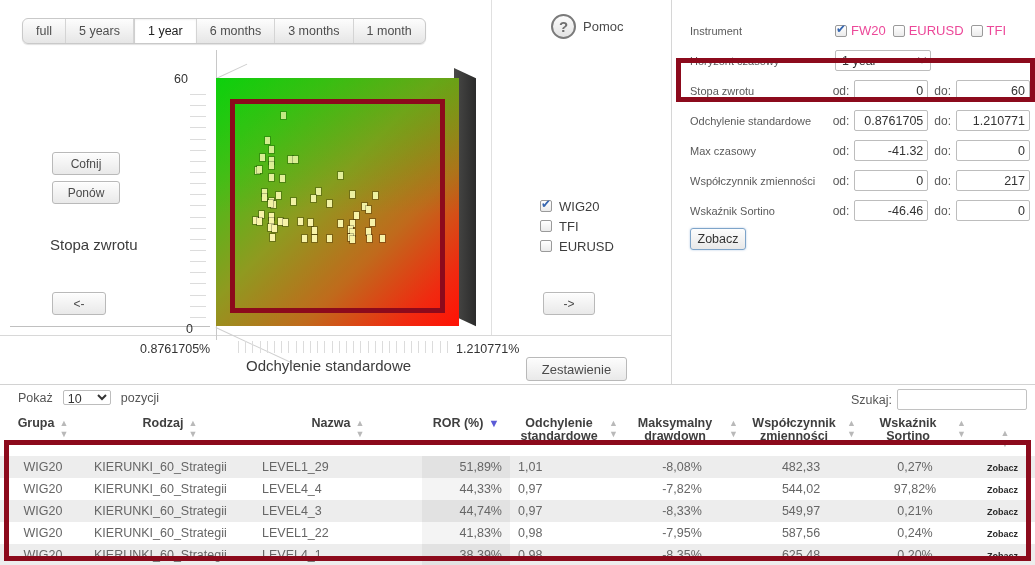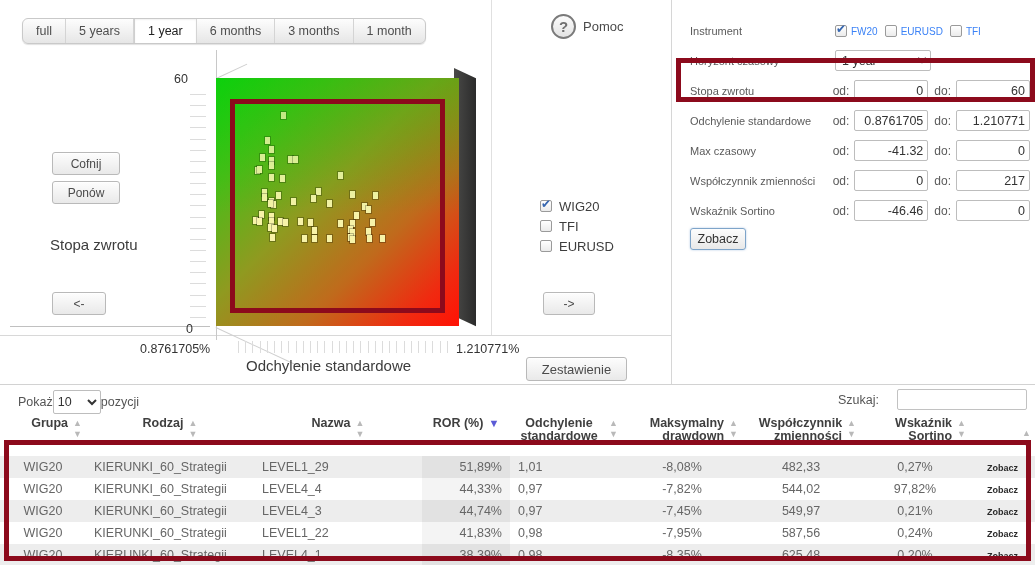--- a/index.html
+++ b/index.html
@@ -133,44 +133,44 @@
   .f-row{ display:flex; align-items:center; height:25px; margin-bottom:5px; }
   .f-label{ width:145px; font-size:11px; color:#5a5a5a; white-space:nowrap; }
   .f-od, .f-do{ font-size:12px; color:#5a5a5a; margin:0 5px 0 0; }
   .f-do{ margin-left:6px; }
   .f-input{
     width:74px; height:21px; border:1px solid #bdbdbd; border-radius:2px;
     background:#fff; font-family:"Liberation Sans",sans-serif; font-size:12.5px;
     color:#333; text-align:right; padding:0 4px; outline:none;
   }
   #instrument-row .f-label{ width:145px; }
-  .inst{ display:inline-flex; align-items:flex-end; gap:4px; font-size:10px; color:#3b82f6; margin-right:7px; }
+  .inst{ display:inline-flex; align-items:center; gap:4px; font-size:13px; color:#ec4899; margin-right:7px; }
   #select-horizon{
     width:96px;height:21px;border:1px solid #bdbdbd;border-radius:2px;background:#fff;
     font-family:"Liberation Sans",sans-serif;font-size:12.5px;color:#333;padding:0 2px;
   }
   #btn-filtruj{
     margin-top:4px; width:56px; height:22px;
     background:linear-gradient(#fdfdfd,#e8e8e8);
     border:1px solid #7ea4c9; border-radius:3px;
     color:#333; font-size:12.5px; cursor:pointer;
     box-shadow:0 0 2px rgba(90,140,200,.5);
     display:flex;align-items:center;justify-content:center;
   }
 
   
-  #show-ctrl{ position:absolute; left:18px; top:390px; display:flex; align-items:center; gap:0; font-size:12.5px; color:#555; }
-  #select-show{ width:48px; height:24px; border:1px solid #bdbdbd; border-radius:2px; background:#fff; font-size:12.5px; color:#333; font-family:"Liberation Sans",sans-serif;}
-  #search-ctrl{ position:absolute; right:8px; top:389px; display:flex; align-items:center; gap:18px; font-size:12.5px; color:#555; }
+  #show-ctrl{ position:absolute; left:18px; top:390px; display:flex; align-items:center; gap:10px; font-size:12.5px; color:#555; }
+  #select-show{ width:48px; height:15px; border:1px solid #bdbdbd; border-radius:2px; background:#fff; font-size:12.5px; color:#333; font-family:"Liberation Sans",sans-serif;}
+  #search-ctrl{ position:absolute; right:8px; top:389px; display:flex; align-items:center; gap:5px; font-size:12.5px; color:#555; }
   #search-input{ width:130px; height:21px; border:1px solid #c2c2c2; border-radius:2px; background:#fff; outline:none; }
 
   
   #tbl{ position:absolute; left:0; top:415px; width:1035px; border-collapse:collapse; table-layout:fixed; }
   #tbl th{
-    font-size:12.5px; color:#3f3f3f; font-weight:bold; text-align:right;
+    font-size:12.5px; color:#3f3f3f; font-weight:bold; text-align:center;
     padding:2px 4px 6px; vertical-align:top; line-height:13px;
     position:relative;
   }
   #tbl td{
     font-size:12.5px; color:#666; padding:4px 8px; height:21px;
     white-space:nowrap;
   }
   #tbl tbody tr:nth-child(odd){ background:#ededed; }
   #tbl tbody tr:nth-child(even){ background:#fff; }
   #tbl td.sorted{ background:rgba(0,0,0,.045); }
@@ -527,21 +527,21 @@
         <td class="c-wsp">544,02</td>
         <td class="c-sort">97,82%</td>
         <td class="c-act"><span class="zobacz">Zobacz</span></td>
       </tr>
       <tr>
         <td class="c-grupa">WIG20</td>
         <td class="c-rodzaj">KIERUNKI_60_Strategii</td>
         <td class="c-nazwa">LEVEL4_3</td>
         <td class="c-ror sorted">44,74%</td>
         <td class="c-odch">0,97</td>
-        <td class="c-mdd">-7,45%</td>
+        <td class="c-mdd">-8,33%</td>
         <td class="c-wsp">549,97</td>
         <td class="c-sort">0,21%</td>
         <td class="c-act"><span class="zobacz">Zobacz</span></td>
       </tr>
       <tr>
         <td class="c-grupa">WIG20</td>
         <td class="c-rodzaj">KIERUNKI_60_Strategii</td>
         <td class="c-nazwa">LEVEL1_22</td>
         <td class="c-ror sorted">41,83%</td>
         <td class="c-odch">0,98</td>

